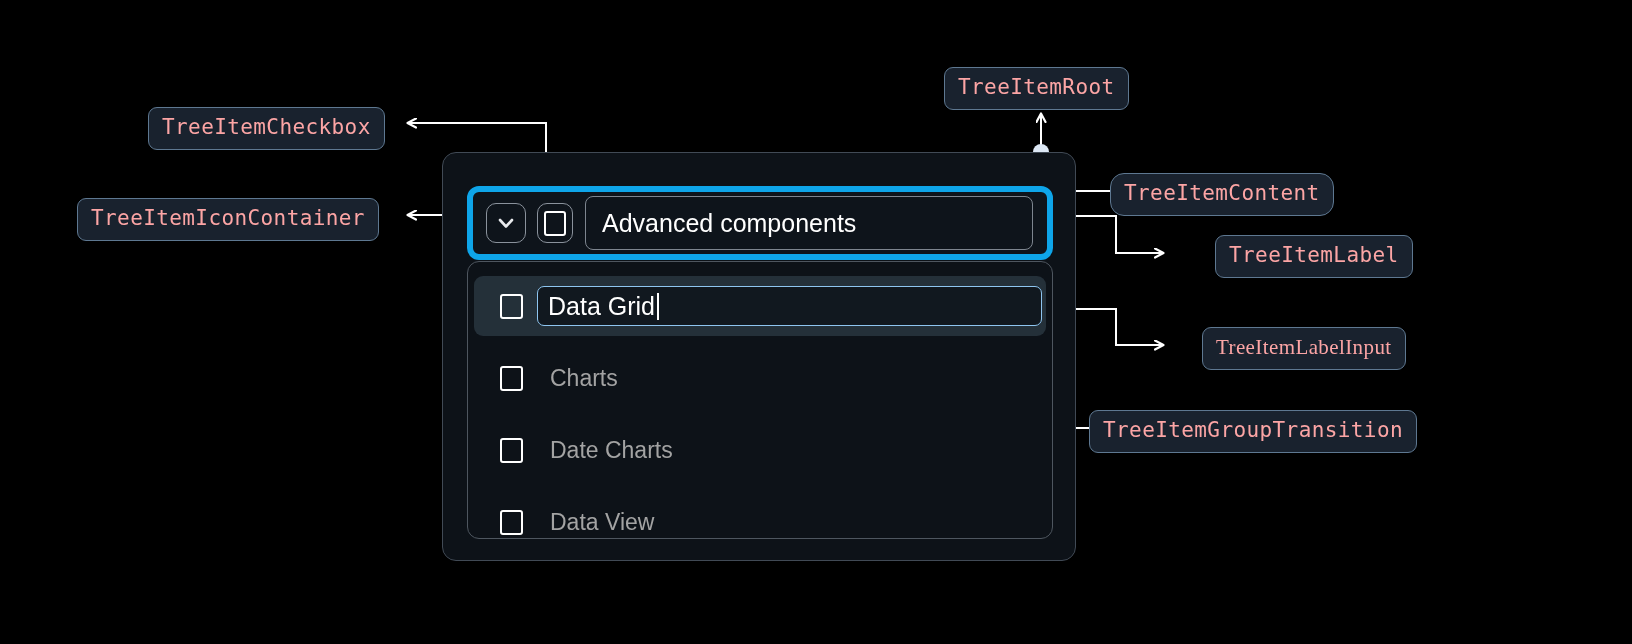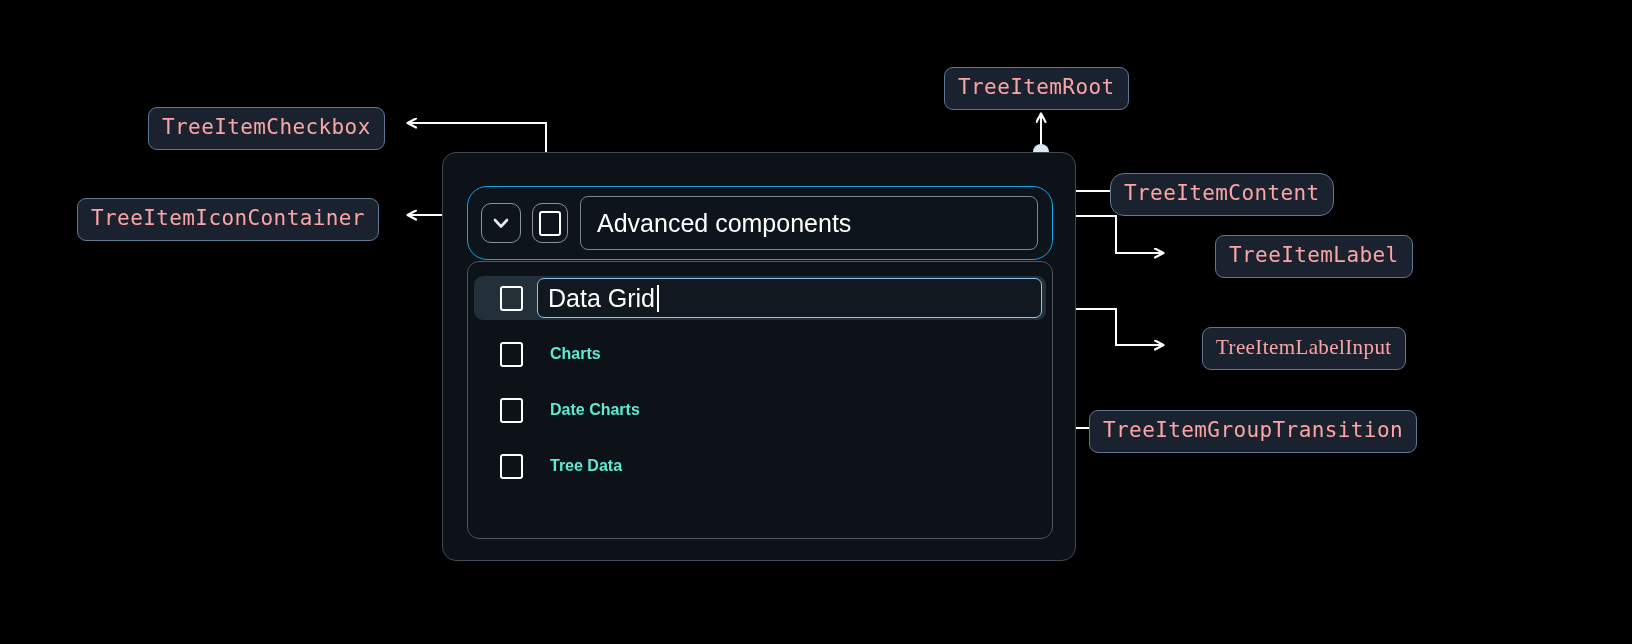--- a/index.html
+++ b/index.html
@@ -62,22 +62,22 @@
   }
 
   .tree-content {
     position: absolute;
     left: 24px;
     top: 33px;
     width: 586px;
     height: 74px;
     box-sizing: border-box;
     background: #0e141b;
-    border: 1px solid #0ea5e9;
-    border-radius: 20px;
+    border: 6px solid #0ea5e9;
+    border-radius: 12px;
     display: flex;
     align-items: center;
     padding: 16px 10px;
   }
 
   .icon-container {
     width: 40px;
     height: 40px;
     box-sizing: border-box;
     border: 1px solid #8a929c;
@@ -134,21 +134,21 @@
     height: 278px;
     box-sizing: border-box;
     background: #0d1218;
     border: 1px solid #4e565f;
     border-radius: 12px;
     padding-top: 14px;
   }
 
   .tree-child {
     position: relative;
-    height: 44px;
+    height: 60px;
     margin: 0 6px 12px 6px;
     border-radius: 9px;
     display: flex;
     align-items: center;
     padding-left: 26px;
     box-sizing: border-box;
   }
   .tree-child.selected {
     background: #243039;
   }
@@ -157,24 +157,23 @@
     width: 23px;
     height: 25px;
     box-sizing: border-box;
     border: 2.5px solid #ffffff;
     border-radius: 3px;
     flex: 0 0 auto;
   }
 
   .child-text {
     margin-left: 27px;
-    color: #5eead4;
-    font-size: 16px;
+    color: #a3a3a3;
+    font-size: 23px;
     white-space: nowrap;
-    font-weight: bold;
   }
 
   .child-input {
     margin-left: 14px;
     flex: 1 1 auto;
     height: 40px;
     box-sizing: border-box;
     background: #11181f;
     border: 1.5px solid #8ec5f0;
     border-radius: 7px;
@@ -269,21 +268,21 @@
         <span class="child-text">Charts</span>
       </div>
 
       <div class="tree-child">
         <span class="child-cb"></span>
         <span class="child-text">Date Charts</span>
       </div>
 
       <div class="tree-child">
         <span class="child-cb"></span>
-        <span class="child-text">Tree Data</span>
+        <span class="child-text">Data View</span>
       </div>
 
     </div>
   </div>
 
   <div class="chip" style="left:148px; top:107px;">TreeItemCheckbox</div>
   <div class="chip" style="left:77px;  top:198px;">TreeItemIconContainer</div>
   <div class="chip" style="left:944px; top:67px;">TreeItemRoot</div>
   <div class="chip" style="left:1110px;top:173px;border-radius:14px;">TreeItemContent</div>
   <div class="chip" style="left:1171px;top:235px;margin-left:44px;">TreeItemLabel</div>

